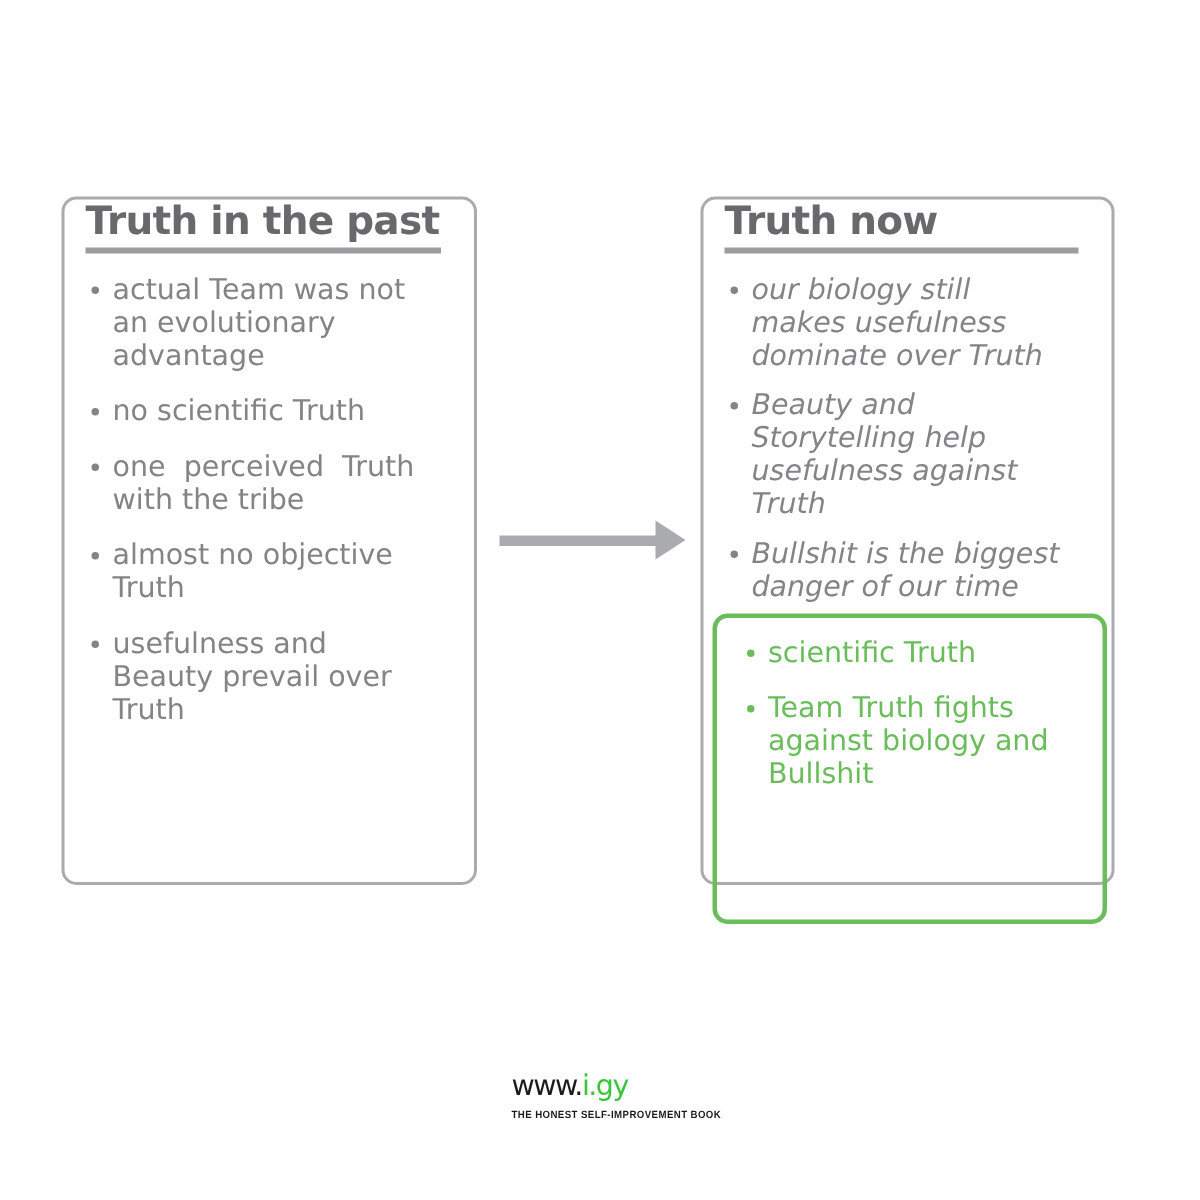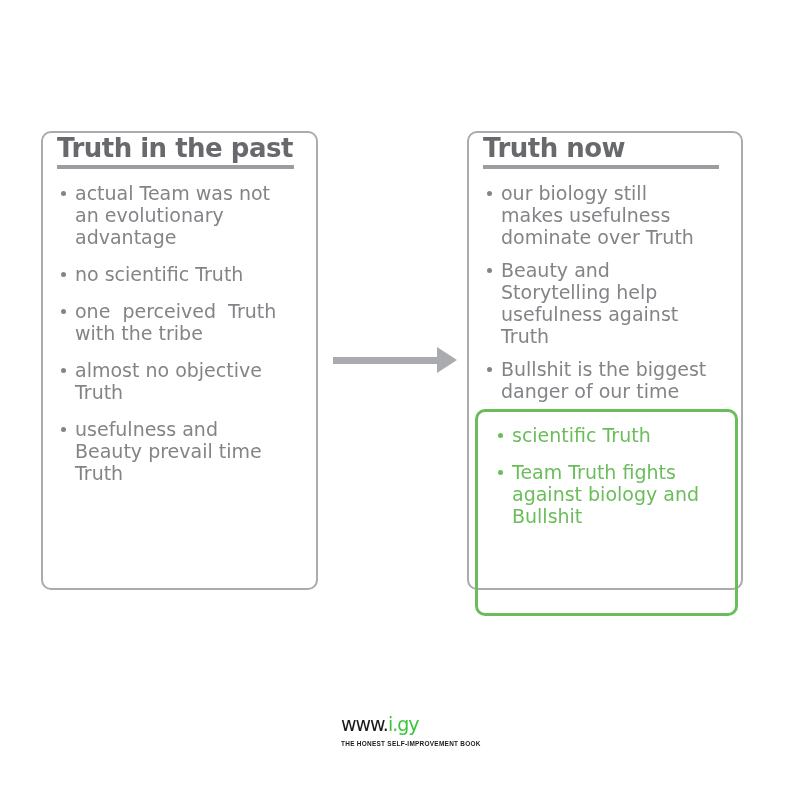--- a/index.html
+++ b/index.html
@@ -57,21 +57,21 @@
   }
   ul.bullet-list li {
     position: relative;
     padding-left: 18px;
     font-size: 19px;
     line-height: 22px;
     white-space: pre-wrap;
     color: var(--body_gray);
   }
   ul.list-past li { margin-bottom: 15px; }
-  ul.list-now  li { margin-bottom: 11px; }
+  ul.list-now  li { margin-bottom: 11px; font-style: italic; }
   ul.bullet-list li::before {
     content: "";
     position: absolute;
     left: 4px;
     top: 9px;
     width: 5px;
     height: 5px;
     border-radius: 50%;
     background: var(--body_gray);
   }
@@ -158,21 +158,21 @@
     <ul class="bullet-list list-past">
         <li>actual Team was not
 an evolutionary
 advantage</li>
         <li>no scientific Truth</li>
         <li>one  perceived  Truth
 with the tribe</li>
         <li>almost no objective
 Truth</li>
         <li>usefulness and
-Beauty prevail time
+Beauty prevail over
 Truth</li>
       </ul>
   </section>
 
   <div class="arrow">
     <div class="arrow-shaft"></div>
     <div class="arrow-head"></div>
   </div>
 
   <section class="panel panel-now">

